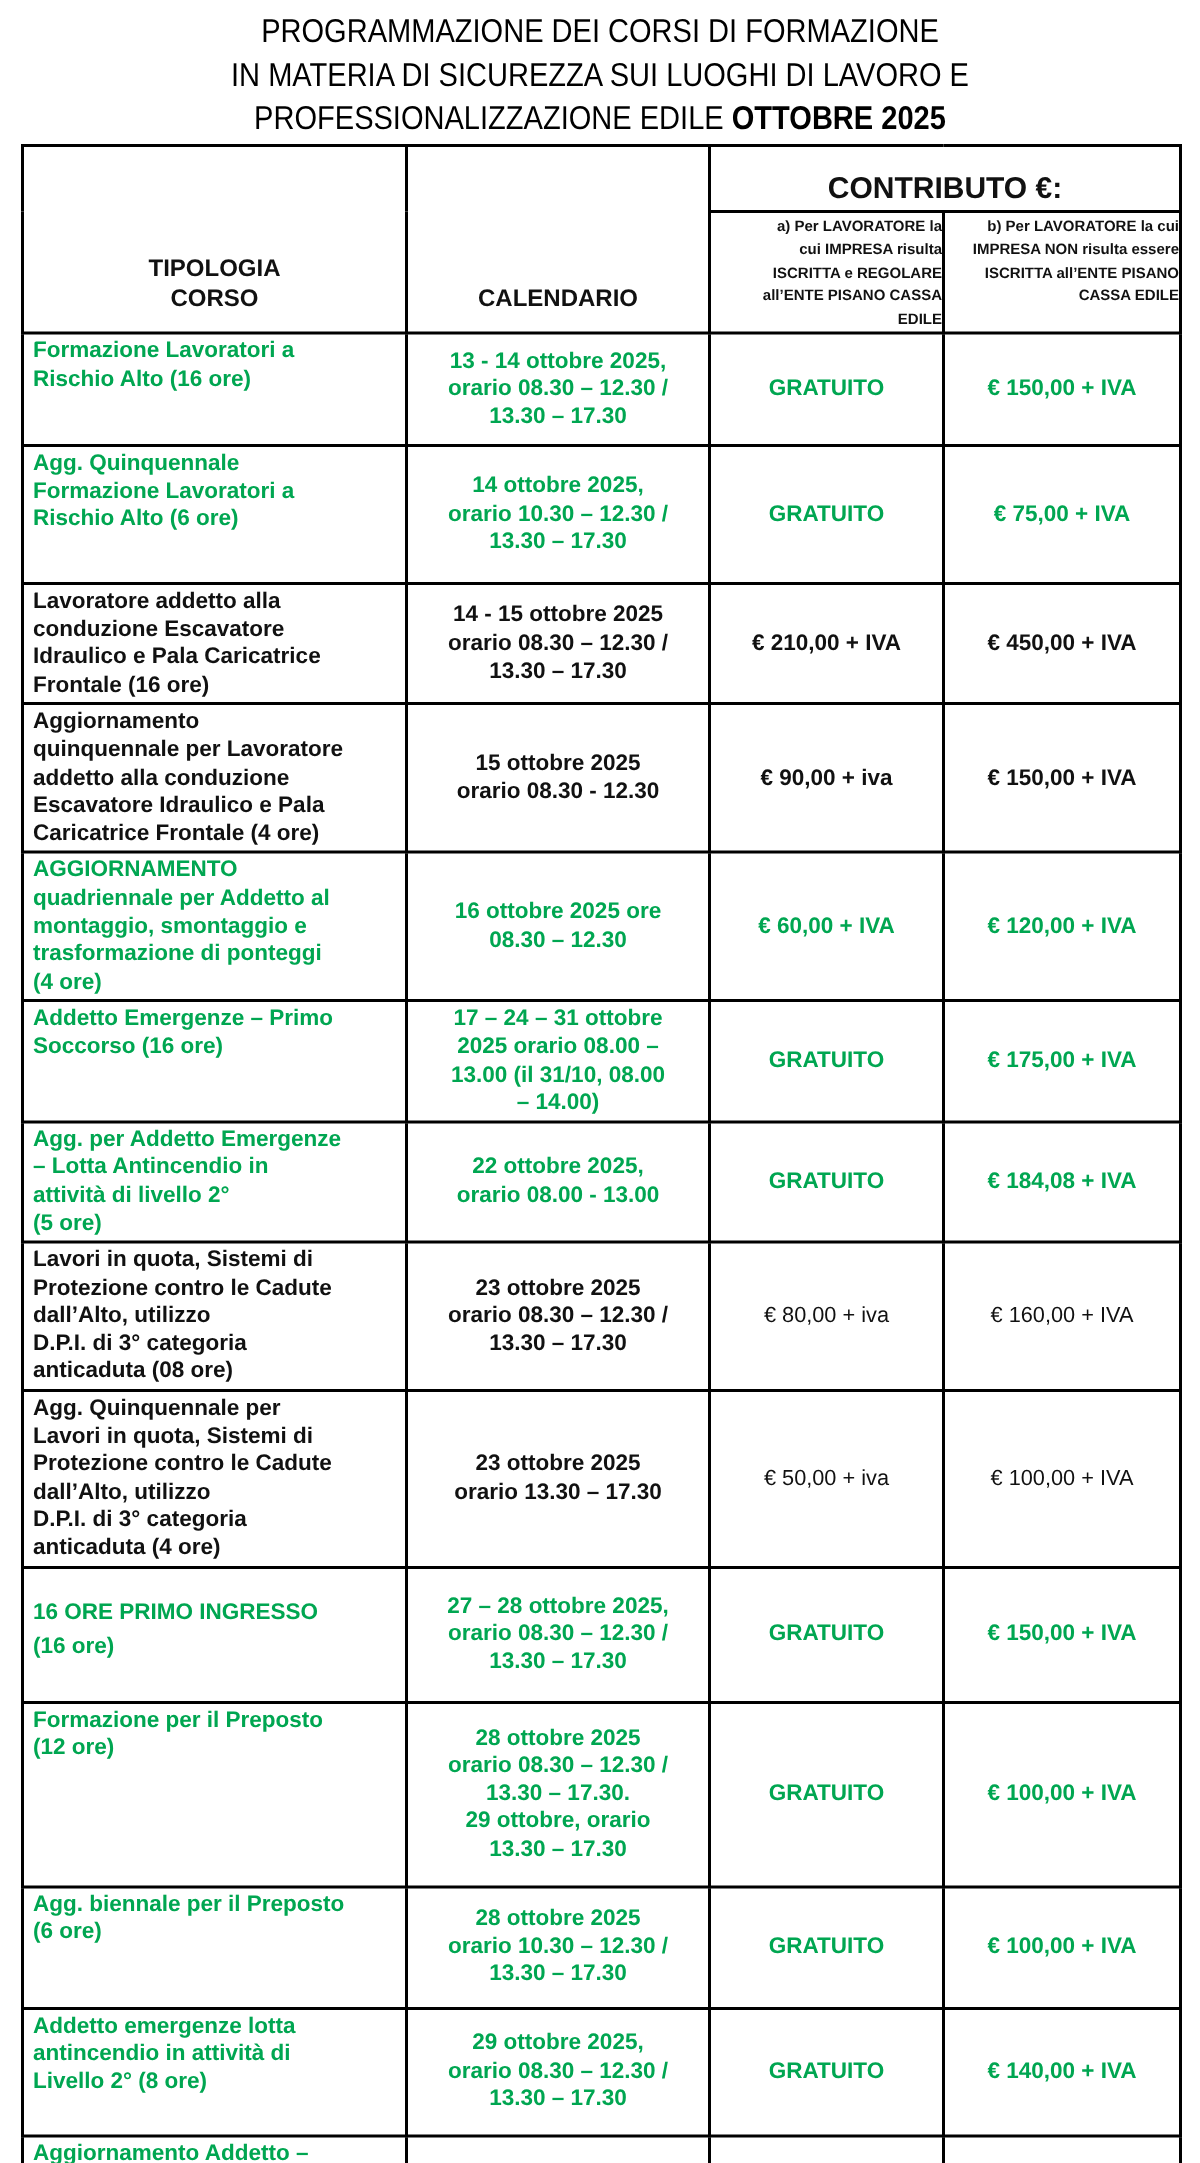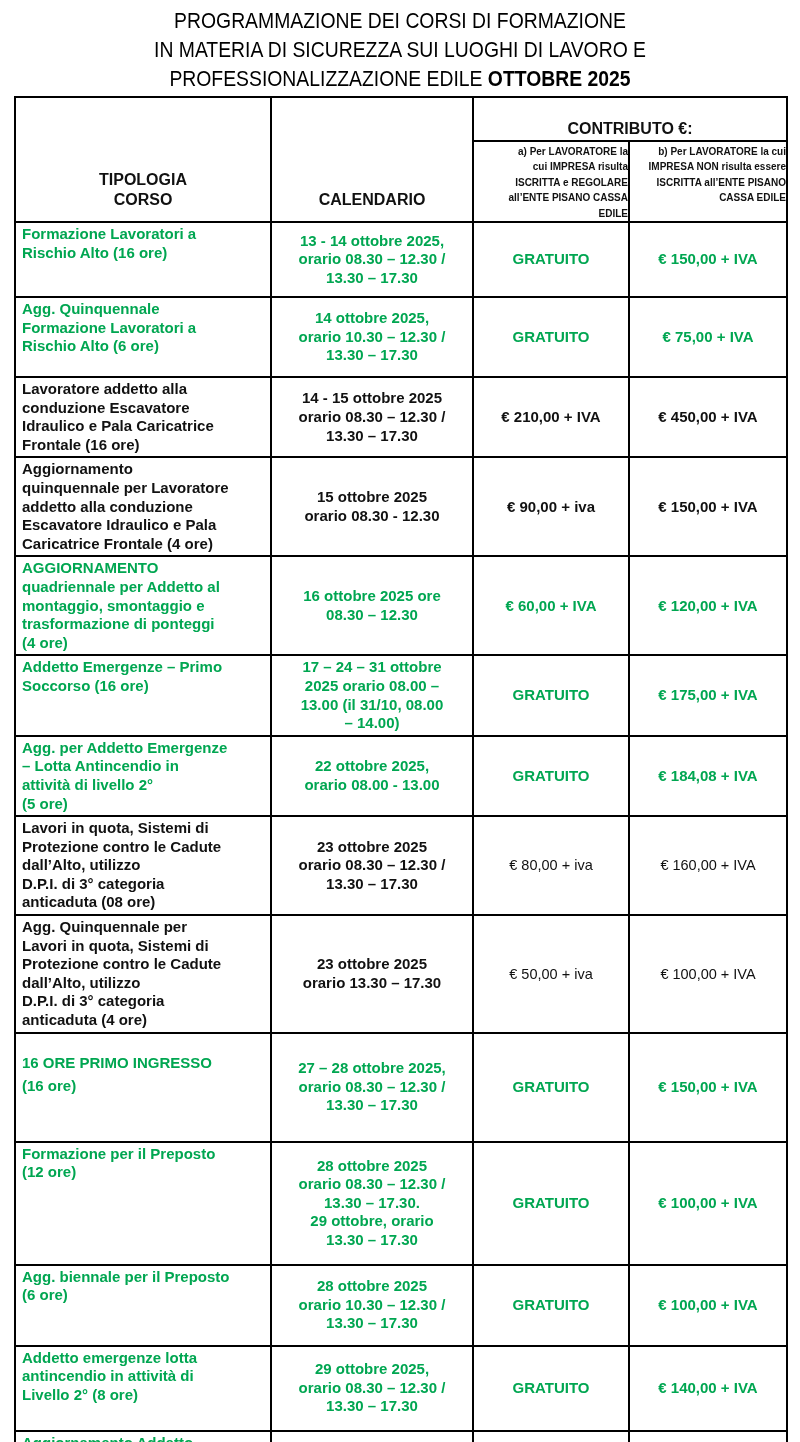--- a/index.html
+++ b/index.html
@@ -42,38 +42,38 @@
   
   thead tr.head-top{height:44px;}
   thead tr.head-sub{height:79px;}
   th.tipologia, th.calendario{
     vertical-align:bottom;
     font-size:16px; line-height:20px; font-weight:700;
     padding-bottom:11px; text-align:center;
   }
   th.contributo{
     vertical-align:bottom; text-align:center;
-    font-size:16px; font-weight:700; padding-bottom:2px;
+    font-size:20px; font-weight:700; padding-bottom:2px;
   }
   th.sub{
     vertical-align:top; text-align:right;
     font-size:10px; line-height:15.4px; font-weight:700;
     padding-top:2px;
   }
   
   tbody tr:nth-child(1){height:75px;}
-  tbody tr:nth-child(2){height:80px;}
+  tbody tr:nth-child(2){height:92px;}
   tbody tr:nth-child(3){height:70px;}
   tbody tr:nth-child(4){height:93px;}
   tbody tr:nth-child(5){height:89px;}
   tbody tr:nth-child(6){height:73px;}
   tbody tr:nth-child(7){height:72px;}
   tbody tr:nth-child(8){height:90px;}
   tbody tr:nth-child(9){height:107px;margin-left:36px;}
-  tbody tr:nth-child(10){height:109px;}
+  tbody tr:nth-child(10){height:90px;}
   tbody tr:nth-child(11){height:123px;}
   tbody tr:nth-child(12){height:81px;}
   tbody tr:nth-child(13){height:85px;}
   tbody tr:nth-child(14){height:83px;}
   td{font-size:15px; line-height:18.6px; font-weight:700;}
   td.course{
     text-align:left; vertical-align:top;
     padding:2px 4px 2px 6px;
     border-radius:19px;
   }

